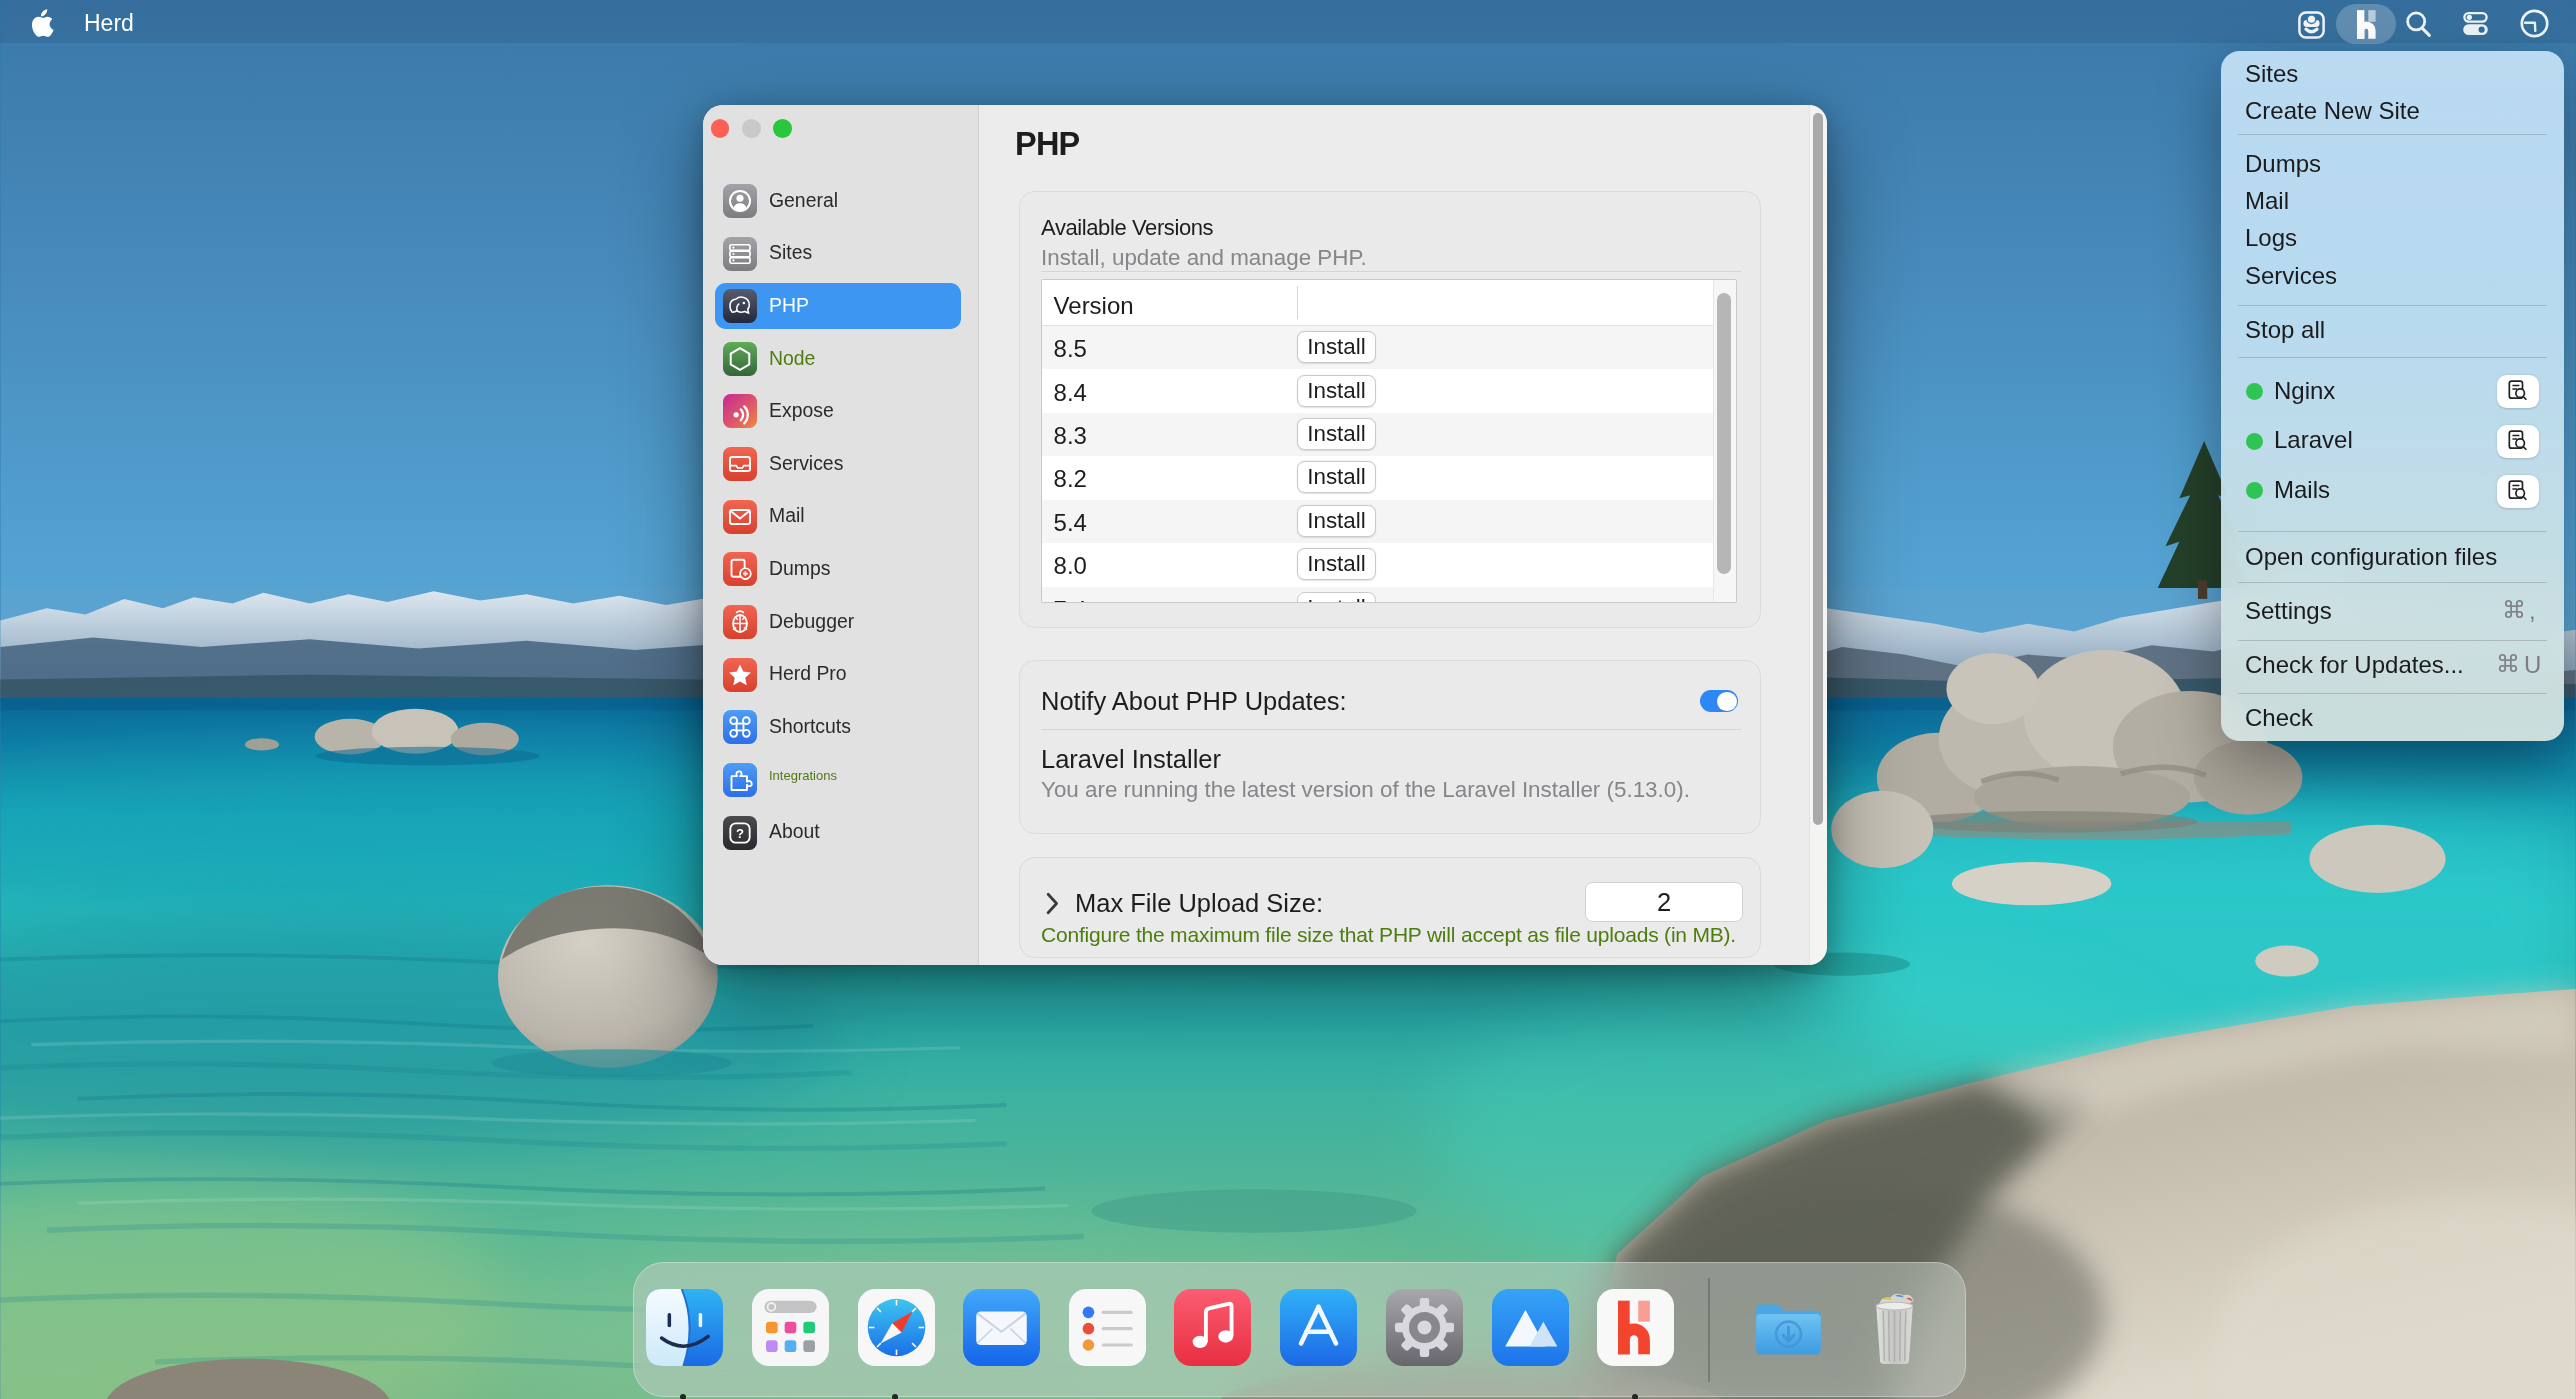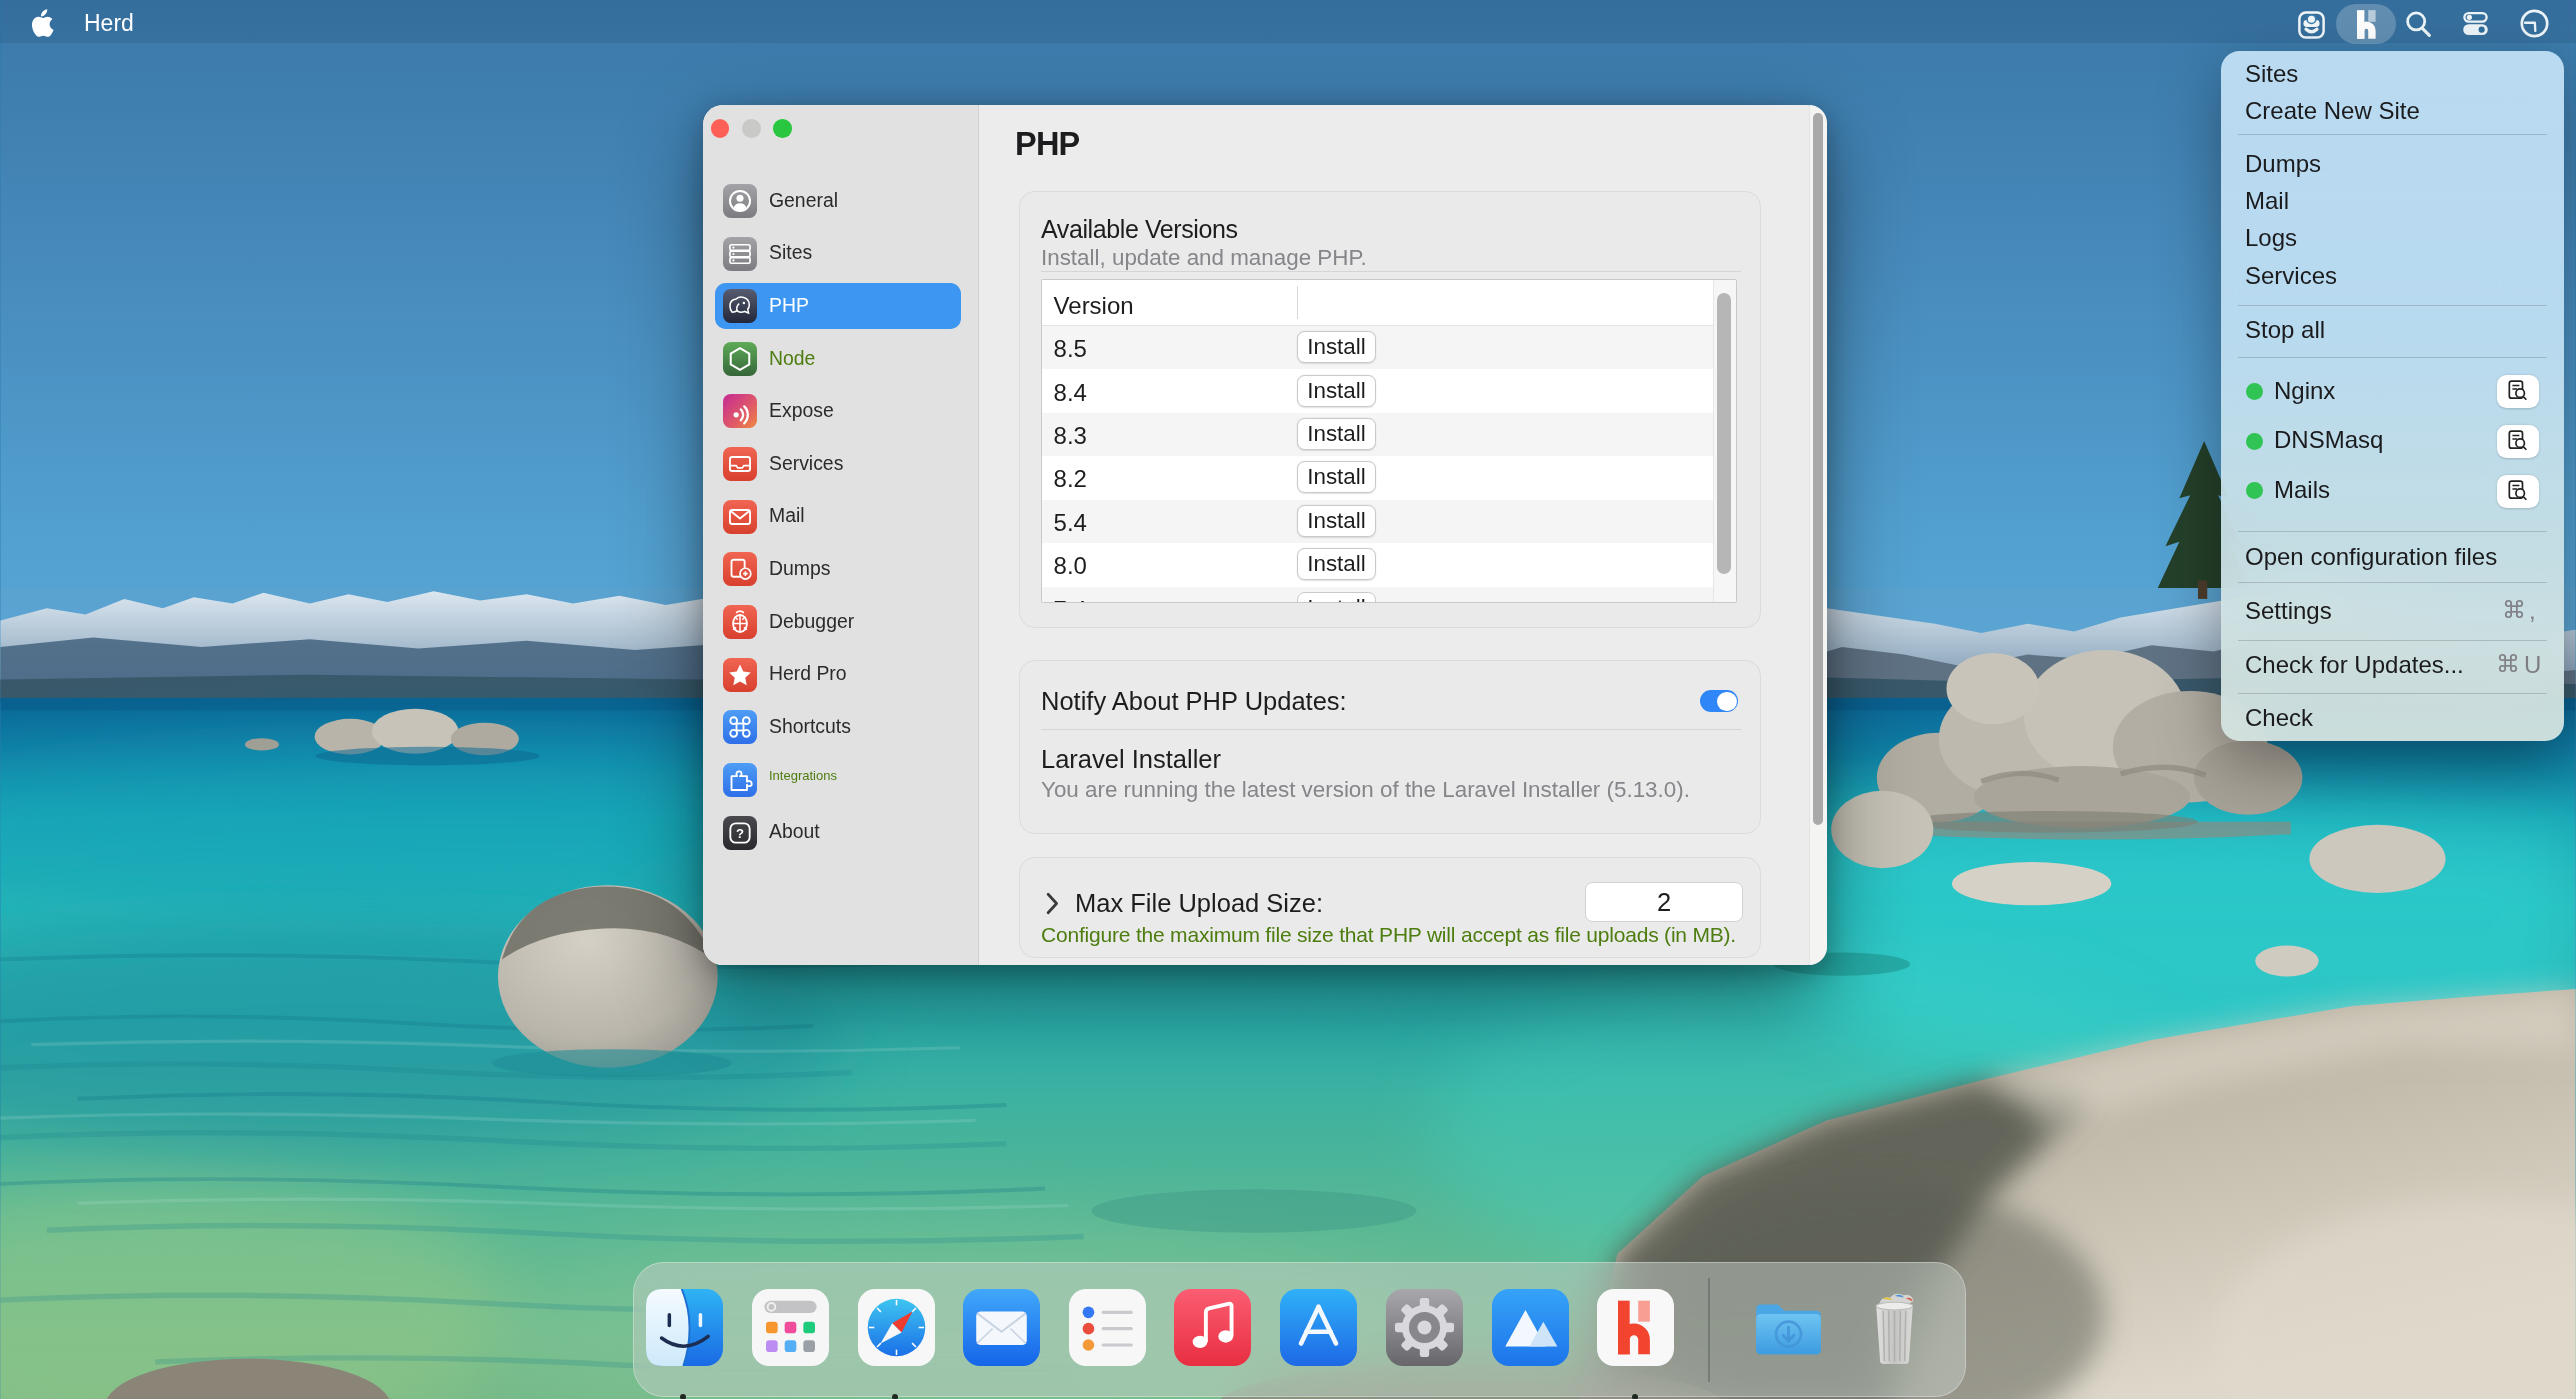--- a/index.html
+++ b/index.html
@@ -323,21 +323,21 @@
       <rect width="44" height="44" rx="10" fill="url(#dk)"></rect>
       <rect x="9.5" y="9.5" width="25" height="25" rx="7" fill="none" stroke="#fff" stroke-width="2.4"></rect>
       <text x="22" y="29" font-family="Liberation Sans" font-size="17" font-weight="bold" fill="#fff" text-anchor="middle">?</text>
     </svg>
     <div class="abs" style="left:66px;top:715px;font-size:19.4px;color:#2b2b2d">About</div>
   </div>
 
   <div class="abs" style="left:312px;top:21px;font-size:32.5px;font-weight:bold;letter-spacing:-0.8px;color:#1d1d1f">PHP</div>
 
   <div class="abs" style="left:316px;top:86px;width:742px;height:437px;border-radius:15.5px;background:#e9eae9;border:0.8px solid #dadbda">
-    <div class="abs" style="left:21px;top:23px;font-size:25px;letter-spacing:-0.4px;color:#1d1d1f">Available Versions</div>
+    <div class="abs" style="left:21px;top:23px;font-size:22px;letter-spacing:-0.4px;color:#1d1d1f">Available Versions</div>
     <div class="abs" style="left:21px;top:53px;font-size:22.4px;color:#85858a">Install, update and manage PHP.</div>
     <div class="abs" style="left:21px;top:79px;width:700px;height:0.8px;background:#d4d5d4"></div>
 
     <div class="abs" style="left:21px;top:87px;width:696px;height:324px;background:#fff;border:0.8px solid #c8c9c8;border-radius:1.5px;overflow:hidden">
       <div class="abs" style="left:0;top:0;width:100%;height:46px;background:#fff;border-bottom:0.8px solid #e2e2e2">
         <div class="abs" style="left:11.6px;top:12.4px;font-size:24px;color:#1d1d1f">Version</div>
         <div class="abs" style="left:255px;top:6.2px;width:0.8px;height:33px;background:#d8d8d8"></div>
       </div>
       <div id="tablerows">
         <div class="abs" style="left:0;top:46px;width:673px;height:43px;background:#f4f5f4">
@@ -414,21 +414,21 @@
   <div class="abs" style="left:53px;top:326px">Nginx</div>
   <div class="abs" style="left:276px;top:324px;width:42px;height:32.5px;background:#fff;border-radius:9.3px;box-shadow:0 0.8px 2.3px rgba(0,0,0,0.18)">
     <svg style="position:absolute;left:10px;top:5.4px" width="21.7" height="21.7" viewBox="0 0 28 28">
       <rect x="3" y="1.5" width="17" height="22" rx="3" fill="none" stroke="#222" stroke-width="2.2"></rect>
       <path d="M7 7 L16 7 M7 11.5 L13 11.5" stroke="#222" stroke-width="2"></path>
       <circle cx="17" cy="17" r="5.5" fill="#fff" stroke="#222" stroke-width="2.2"></circle>
       <line x1="21" y1="21.5" x2="25" y2="25.5" stroke="#222" stroke-width="2.2"></line>
     </svg>
   </div>
   <div class="abs" style="left:25px;top:382px;width:17px;height:17px;border-radius:50%;background:#30c454"></div>
-  <div class="abs" style="left:53px;top:375px">DNSMasq</div>
+  <div class="abs" style="left:53px;top:375px">Laravel</div>
   <div class="abs" style="left:276px;top:374px;width:42px;height:32.5px;background:#fff;border-radius:9.3px;box-shadow:0 0.8px 2.3px rgba(0,0,0,0.18)">
     <svg style="position:absolute;left:10px;top:5.4px" width="21.7" height="21.7" viewBox="0 0 28 28">
       <rect x="3" y="1.5" width="17" height="22" rx="3" fill="none" stroke="#222" stroke-width="2.2"></rect>
       <path d="M7 7 L16 7 M7 11.5 L13 11.5" stroke="#222" stroke-width="2"></path>
       <circle cx="17" cy="17" r="5.5" fill="#fff" stroke="#222" stroke-width="2.2"></circle>
       <line x1="21" y1="21.5" x2="25" y2="25.5" stroke="#222" stroke-width="2.2"></line>
     </svg>
   </div>
   <div class="abs" style="left:25px;top:431px;width:17px;height:17px;border-radius:50%;background:#30c454"></div>
   <div class="abs" style="left:53px;top:425px">Mails</div>

